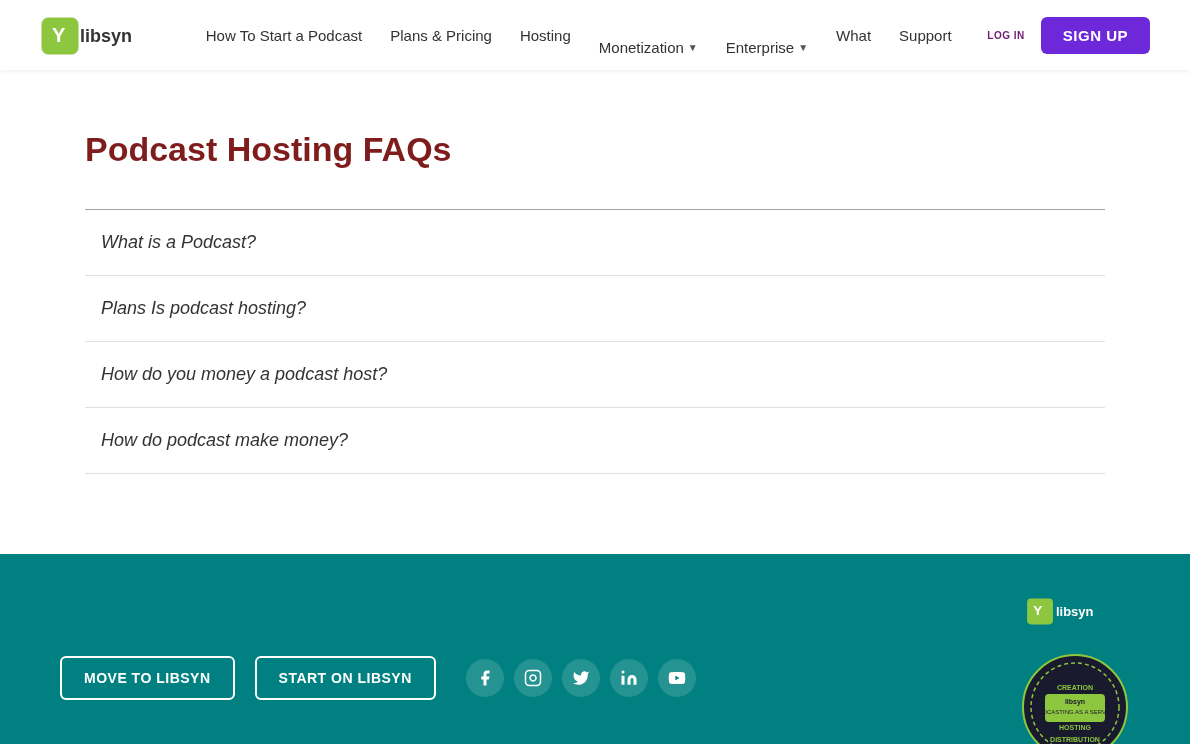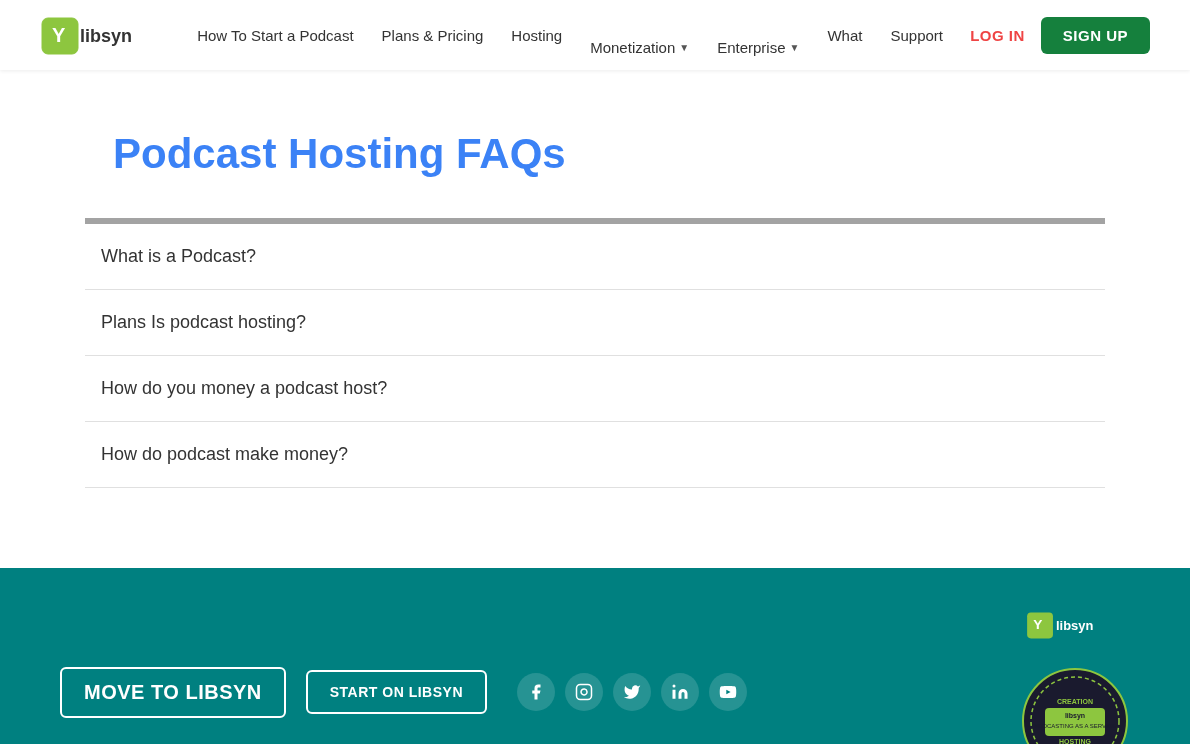--- a/index.html
+++ b/index.html
@@ -49,54 +49,54 @@
       color: #555;
     }
     .header-actions {
       display: flex;
       align-items: center;
       gap: 16px;
     }
     .btn-login {
       background: none;
       border: none;
-      font-size: 15px;
-      font-weight: 700;
-      color: #ef4444;
+      font-size: 10px;
+      font-weight: 700;
+      color: #701a75;
       cursor: pointer;
       letter-spacing: 0.5px;
     }
     .btn-signup {
-      background: #15803d;
+      background: #6d28d9;
       border: none;
       color: #fff;
       font-size: 15px;
       font-weight: 700;
       padding: 10px 22px;
       border-radius: 6px;
       cursor: pointer;
       letter-spacing: 0.5px;
     }
 
     
     main {
       max-width: 1100px;
       margin: 0 auto;
       padding: 60px 40px 80px;
     }
     .page-title {
-      font-size: 42px;
-      font-weight: 700;
-      color: #3b82f6;
+      font-size: 34px;
+      font-weight: 700;
+      color: #7f1d1d;
       margin-bottom: 40px;
-      margin-left: 28px;
     }
     .faq-list {
       list-style: none;
-      border-top: 6px solid #a3a3a3;
+      border-top: 1px solid #a3a3a3;
+      font-style: italic;
     }
     .faq-item {
       border-bottom: 1px solid #e0e0e0;
       padding: 22px 16px;
       font-size: 18px;
       color: #333;
       cursor: pointer;
     }
 
     
@@ -108,21 +108,21 @@
     .footer-top {
       display: flex;
       align-items: center;
       gap: 20px;
       margin-bottom: 40px;
     }
     .btn-move {
       background: none;
       border: 2px solid #fff;
       color: #fff;
-      font-size: 20px;
+      font-size: 14px;
       font-weight: 700;
       padding: 12px 22px;
       border-radius: 6px;
       cursor: pointer;
       letter-spacing: 0.5px;
     }
     .btn-start {
       background: none;
       border: 2px solid #ffffff;
       color: #fff;

